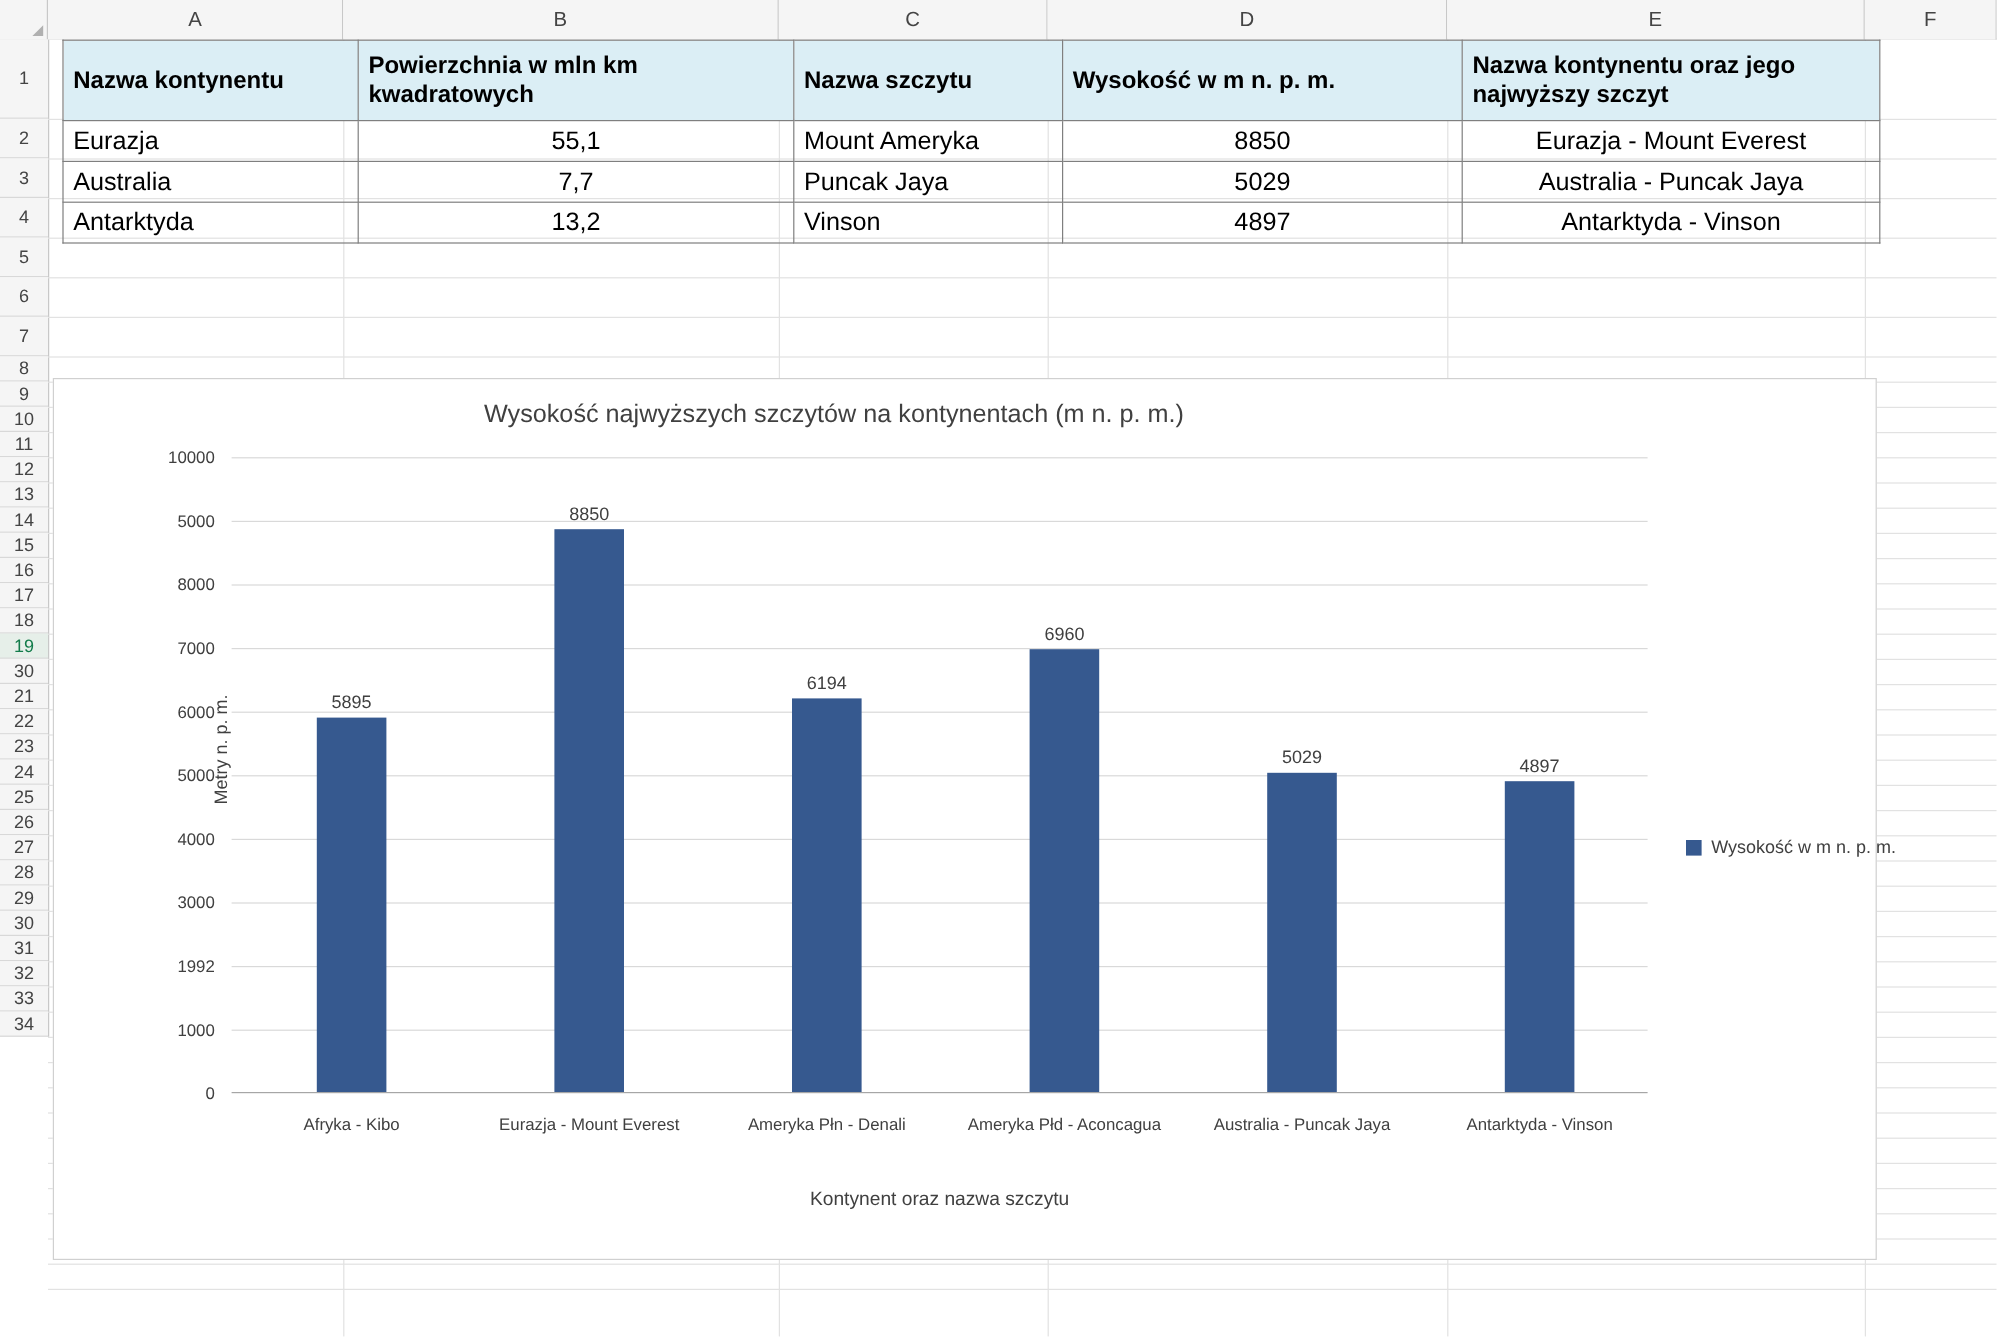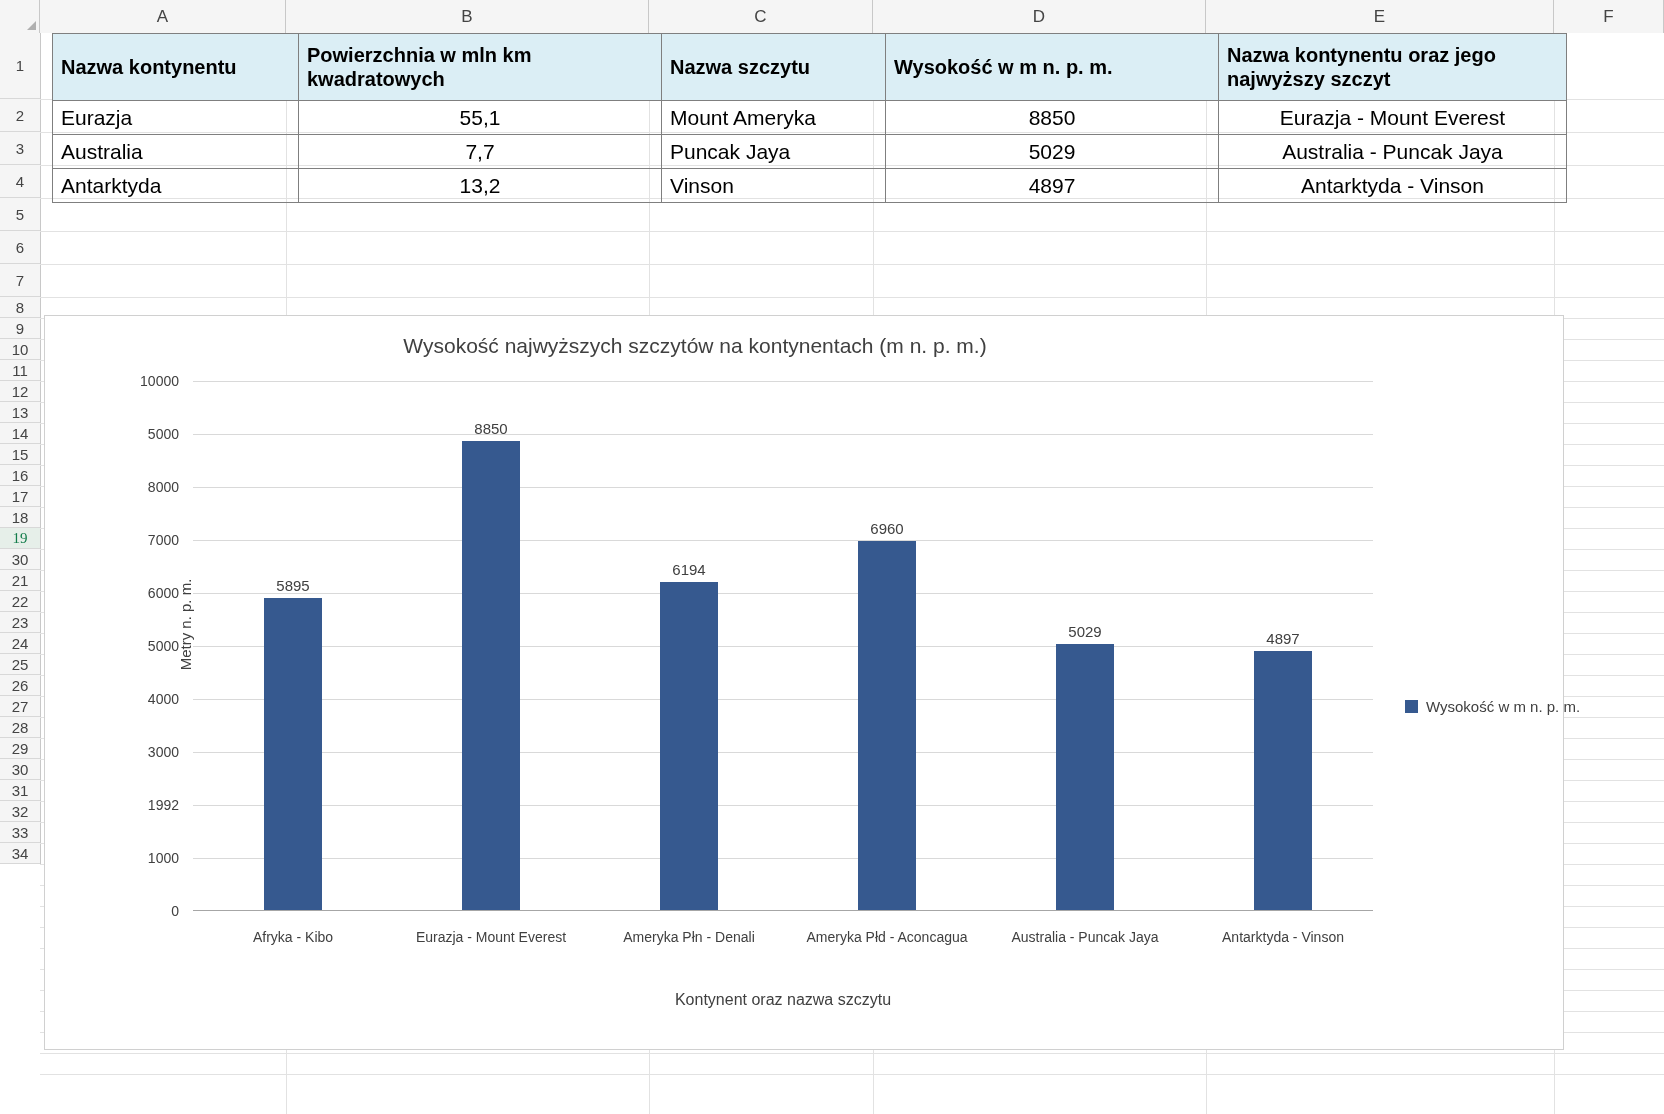--- a/index.html
+++ b/index.html
@@ -70,21 +70,20 @@
     display: flex;
     align-items: center;
     justify-content: center;
     font-size: 15px;
     color: #444;
     background: #f5f5f5;
   }
   .rowhead.selected {
     color: #127c4a;
     background: #e6efe9;
-    font-family: Liberation Serif, serif;
   }
 
   .gridbody {
     position: absolute;
     top: 33px;
     left: 40px;
     width: 1624px;
     height: 1081px;
   }
   .gridline-v {

